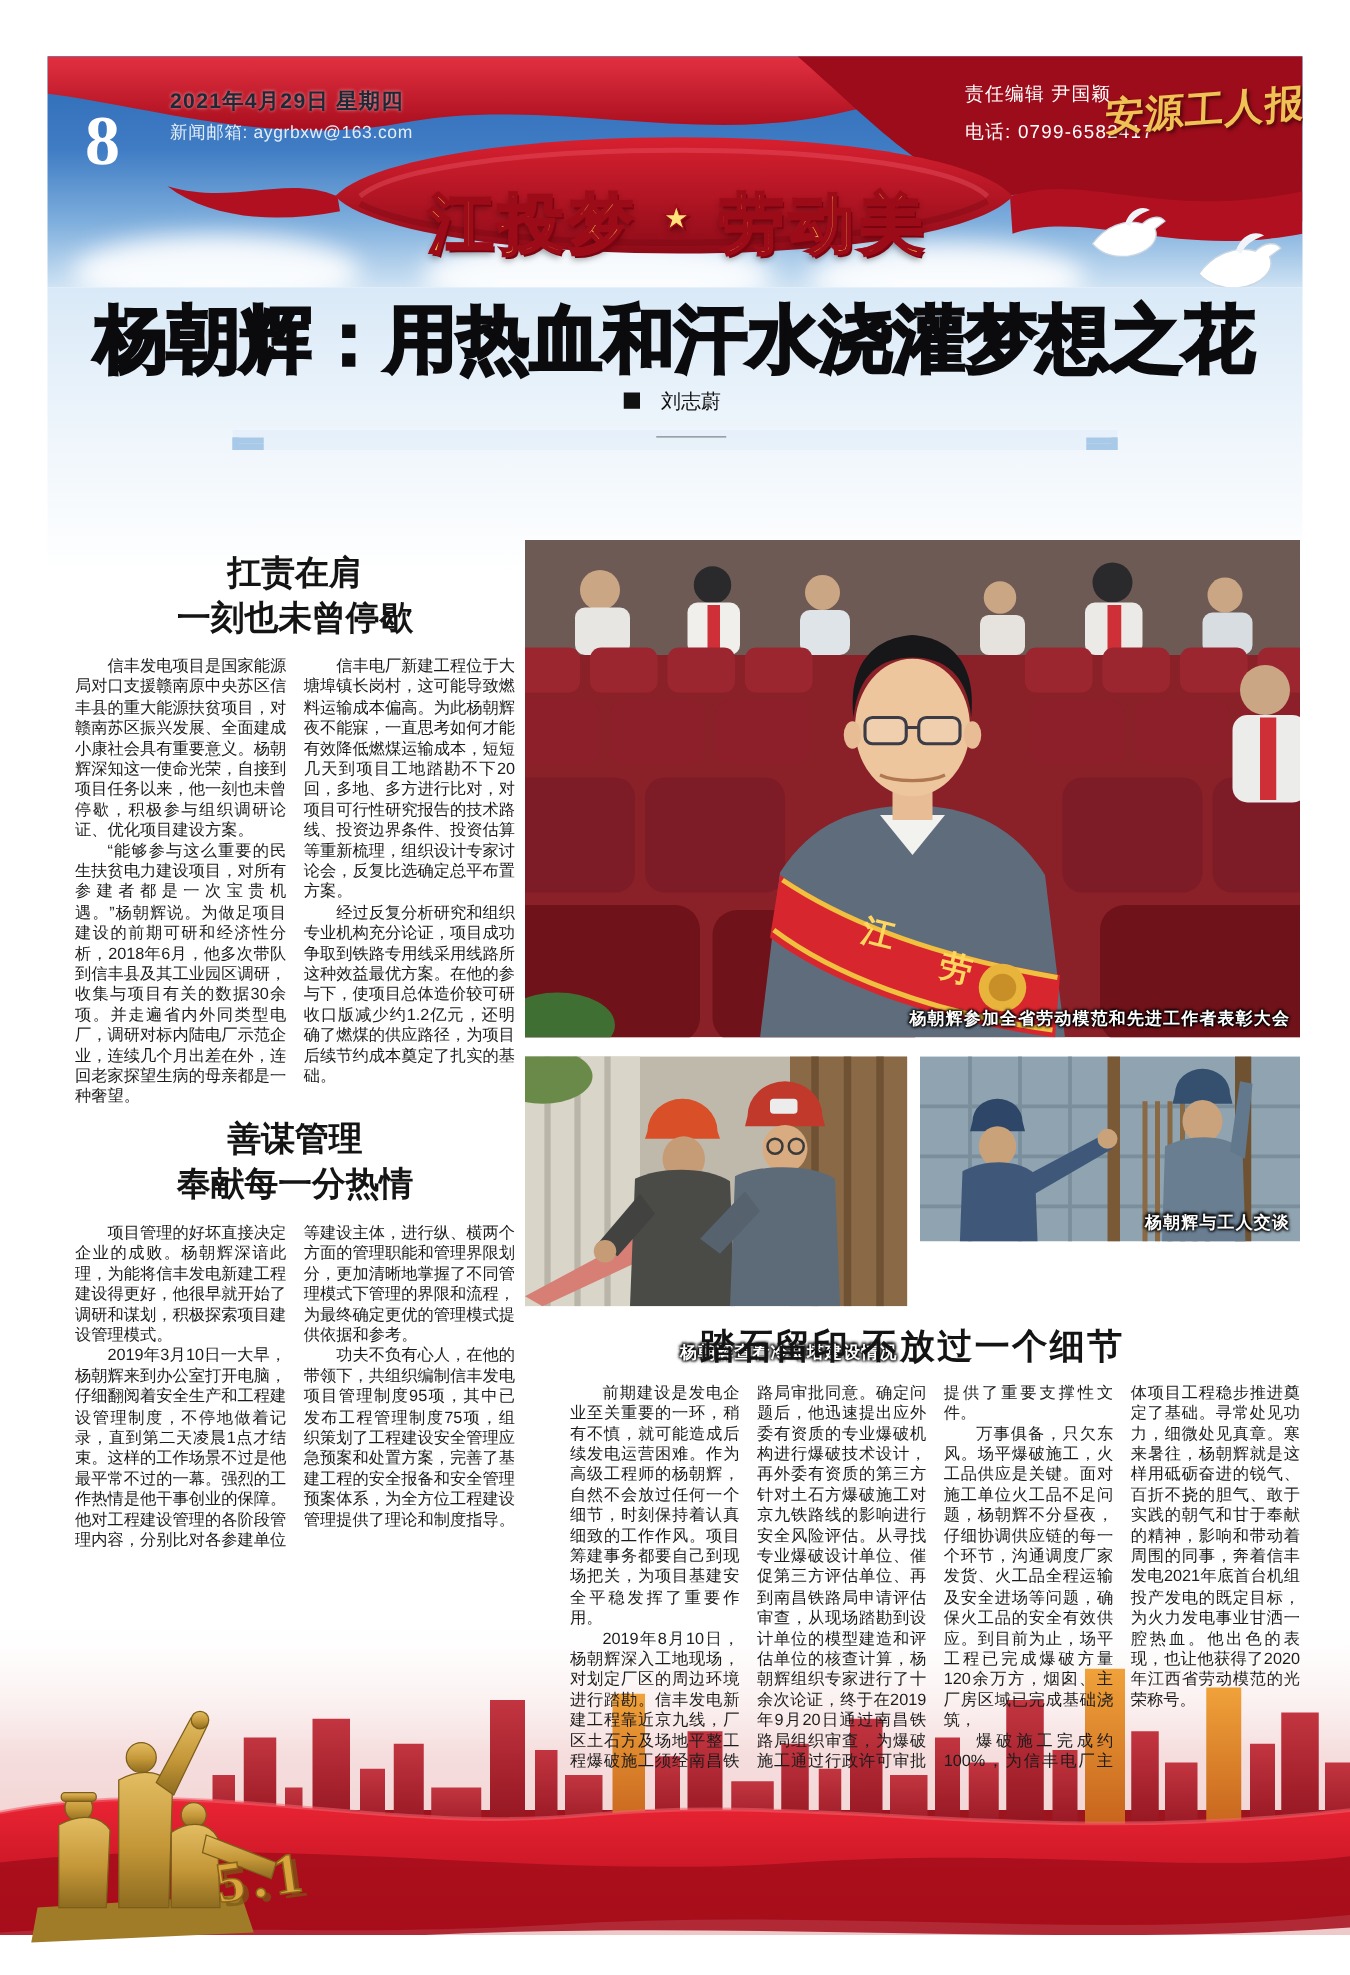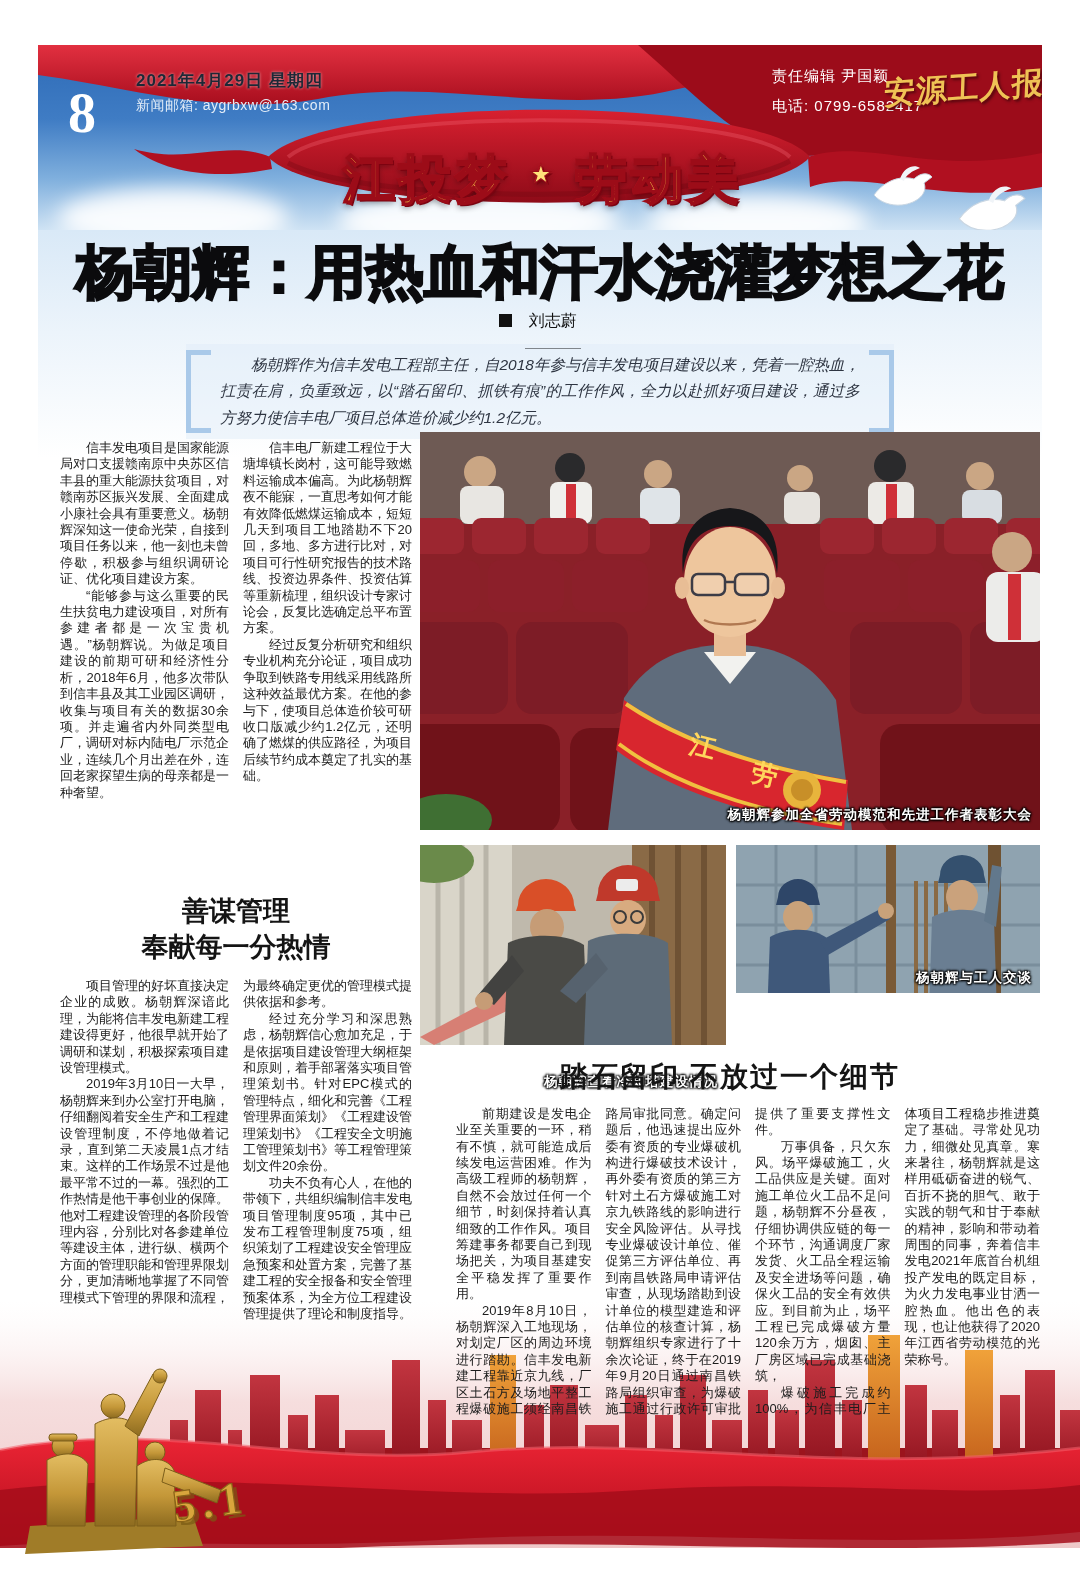--- a/index.html
+++ b/index.html
@@ -216,21 +216,20 @@
 
   <div class="skyfade">
     <h1 class="headline">杨朝辉：用热血和汗水浇灌梦想之花</h1>
     <div class="byline">
       <span class="sq"></span>
       <span class="nm">刘志蔚</span>
     </div>
     <div class="intro">
       <span class="brk l"></span>
       <span class="brk r"></span>
-      <p>杨朝辉作为信丰发电工程部主任，自2018年参与信丰发电项目建设以来，凭着一腔热血，扛责在肩，负重致远，以“踏石留印、抓铁有痕”的工作作风，全力以赴抓好项目建设，通过多方努力使信丰电厂项目总体造价减少约1.2亿元。</p>
     </div>
   </div>
 
   <div class="photo ph-main">
     <svg width="620" height="398" viewBox="0 0 620 398">
       <rect width="620" height="398" fill="#8a2028"></rect>
       <rect x="0" y="0" width="620" height="92" fill="#6e5a54"></rect>
 
       <g>
         <circle cx="60" cy="40" r="16" fill="#caa684"></circle>
@@ -381,37 +380,40 @@
         <path d="M204,30 A22,20 0 0 1 248,30 L250,38 L202,38 Z" fill="#34506e"></path>
         <ellipse cx="226" cy="52" rx="16" ry="17" fill="#caa27c"></ellipse>
         <path d="M196,72 C216,62 242,62 258,74 L262,200 L192,200 Z" fill="#6a7e92"></path>
         <path d="M248,76 L256,20 L266,22 L260,82 Z" fill="#62788c"></path>
       </g>
     </svg>
     <div class="cap">杨朝辉与工人交谈</div>
   </div>
 
   <section class="sec sec1">
+    <h2>
+      <span>扛责在肩</span><br>
+      <span>一刻也未曾停歇</span>
+    </h2>
     <div class="cols">
         <p>信丰发电项目是国家能源局对口支援赣南原中央苏区信丰县的重大能源扶贫项目，对赣南苏区振兴发展、全面建成小康社会具有重要意义。杨朝辉深知这一使命光荣，自接到项目任务以来，他一刻也未曾停歇，积极参与组织调研论证、优化项目建设方案。</p>
         <p>“能够参与这么重要的民生扶贫电力建设项目，对所有参建者都是一次宝贵机遇。”杨朝辉说。为做足项目建设的前期可研和经济性分析，2018年6月，他多次带队到信丰县及其工业园区调研，收集与项目有关的数据30余项。并走遍省内外同类型电厂，调研对标内陆电厂示范企业，连续几个月出差在外，连回老家探望生病的母亲都是一种奢望。</p>
         <p>信丰电厂新建工程位于大塘埠镇长岗村，这可能导致燃料运输成本偏高。为此杨朝辉夜不能寐，一直思考如何才能有效降低燃煤运输成本，短短几天到项目工地踏勘不下20回，多地、多方进行比对，对项目可行性研究报告的技术路线、投资边界条件、投资估算等重新梳理，组织设计专家讨论会，反复比选确定总平布置方案。</p>
         <p>经过反复分析研究和组织专业机构充分论证，项目成功争取到铁路专用线采用线路所这种效益最优方案。在他的参与下，使项目总体造价较可研收口版减少约1.2亿元，还明确了燃煤的供应路径，为项目后续节约成本奠定了扎实的基础。</p>
       </div>
   </section>
 
   <section class="sec sec2">
     <h2>
       <span>善谋管理</span><br>
       <span>奉献每一分热情</span>
     </h2>
     <div class="cols">
         <p>项目管理的好坏直接决定企业的成败。杨朝辉深谙此理，为能将信丰发电新建工程建设得更好，他很早就开始了调研和谋划，积极探索项目建设管理模式。</p>
         <p>2019年3月10日一大早，杨朝辉来到办公室打开电脑，仔细翻阅着安全生产和工程建设管理制度，不停地做着记录，直到第二天凌晨1点才结束。这样的工作场景不过是他最平常不过的一幕。强烈的工作热情是他干事创业的保障。他对工程建设管理的各阶段管理内容，分别比对各参建单位等建设主体，进行纵、横两个方面的管理职能和管理界限划分，更加清晰地掌握了不同管理模式下管理的界限和流程，为最终确定更优的管理模式提供依据和参考。</p>
-        <p>经过充分学习和深思熟虑，杨朝辉信心愈加充足，于是依据项目建设管理大纲框架和原则，着手部署落实项目管理策划书。针对EPC模式的管理特点，细化和完善《工程管理界面策划》《工程建设管理策划书》《工程安全文明施工管理策划书》等工程管理策划文件20余份。</p>
         <p>功夫不负有心人，在他的带领下，共组织编制信丰发电项目管理制度95项，其中已发布工程管理制度75项，组织策划了工程建设安全管理应急预案和处置方案，完善了基建工程的安全报备和安全管理预案体系，为全方位工程建设管理提供了理论和制度指导。</p>
       </div>
   </section>
 
   <section class="sec sec3">
     <h2>踏石留印  不放过一个细节</h2>
     <div class="cols">
         <p>前期建设是发电企业至关重要的一环，稍有不慎，就可能造成后续发电运营困难。作为高级工程师的杨朝辉，自然不会放过任何一个细节，时刻保持着认真细致的工作作风。项目筹建事务都要自己到现场把关，为项目基建安全平稳发挥了重要作用。</p>
         <p>2019年8月10日，杨朝辉深入工地现场，对划定厂区的周边环境进行踏勘。信丰发电新建工程靠近京九线，厂区土石方及场地平整工程爆破施工须经南昌铁路局审批同意。确定问题后，他迅速提出应外委有资质的专业爆破机构进行爆破技术设计，再外委有资质的第三方针对土石方爆破施工对京九铁路线的影响进行安全风险评估。从寻找专业爆破设计单位、催促第三方评估单位、再到南昌铁路局申请评估审查，从现场踏勘到设计单位的模型建造和评估单位的核查计算，杨朝辉组织专家进行了十余次论证，终于在2019年9月20日通过南昌铁路局组织审查，为爆破施工通过行政许可审批提供了重要支撑性文件。</p>
         <p>万事俱备，只欠东风。场平爆破施工，火工品供应是关键。面对施工单位火工品不足问题，杨朝辉不分昼夜，仔细协调供应链的每一个环节，沟通调度厂家发货、火工品全程运输及安全进场等问题，确保火工品的安全有效供应。到目前为止，场平工程已完成爆破方量120余万方，烟囱、主厂房区域已完成基础浇筑，</p>

